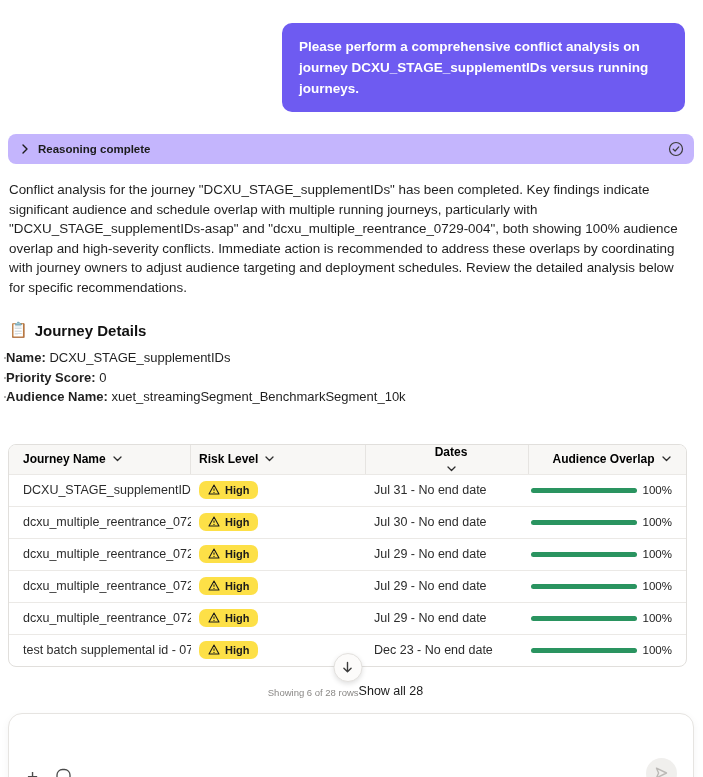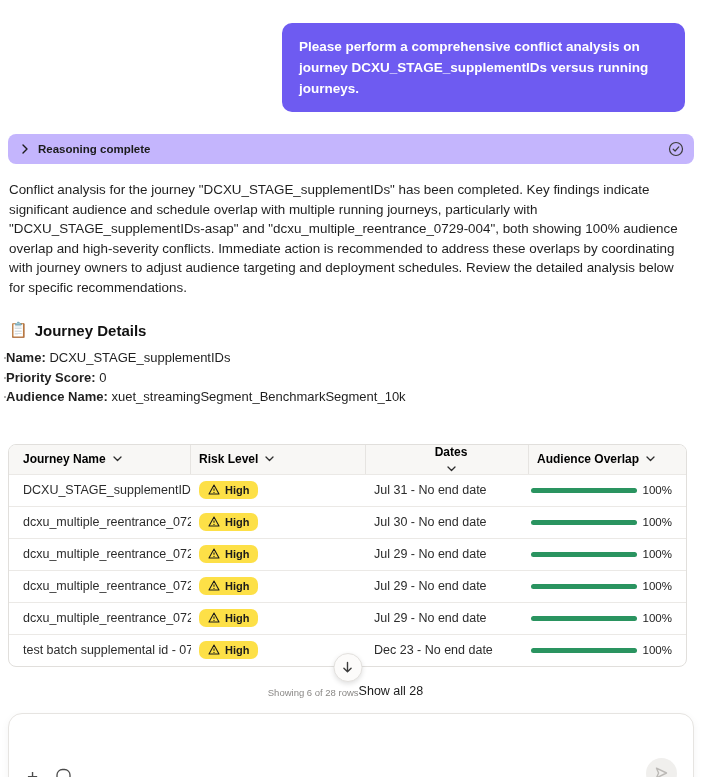--- a/index.html
+++ b/index.html
@@ -39,21 +39,21 @@
   .conflict-table { border: 1px solid #E1DFDC; border-radius: 8px; overflow: hidden; background: #fff; }
   .t-row { display: grid; grid-template-columns: 182px 175px 163px 1fr; align-items: center; }
   .t-header { background: #F8F7F5; height: 29px; }
   .t-header .t-cell { height: 100%; display: flex; align-items: center; font-size: 12px; font-weight: 700; color: #000000; gap: 7px; cursor: pointer; }
   .t-header .t-cell:not(:last-child) { border-right: 1px solid #E6E4E1; }
   .t-body .t-row { height: 32px; border-top: 1px solid #EBE9E6; }
   .t-cell { overflow: hidden; white-space: nowrap; }
   .c-name { padding-left: 14px; font-size: 12.5px; color: #2c2c2c; }
   .c-risk { padding-left: 8px; }
   .c-dates { padding-left: 8px; font-size: 12.5px; color: #2c2c2c; flex-direction: column; }
-  .c-overlap { padding-left: 2px; display: flex; align-items: center; }
+  .c-overlap { padding-left: 2px; display: flex; align-items: center; justify-content: center; }
   .risk-badge { display: inline-flex; align-items: center; gap: 5px; background: #fde047; border-radius: 7px; padding: 3px 9px; justify-content: center; }
   .risk-badge .risk-txt { font-size: 11px; font-weight: 600; color: #1b1b1b; }
   .bar-track { width: 106px; }
   .bar-fill { height: 5px; border-radius: 3px; background: #2A9460; }
   .pct { margin-left: auto; margin-right: 14px; font-size: 11.5px; color: #1b1b1b; }
 
   
   .scroll-btn {
     position: absolute; left: 50%; bottom: -15px; transform: translateX(-50%);
     width: 29px; height: 29px; border-radius: 50%; background: #FCFBFA;

